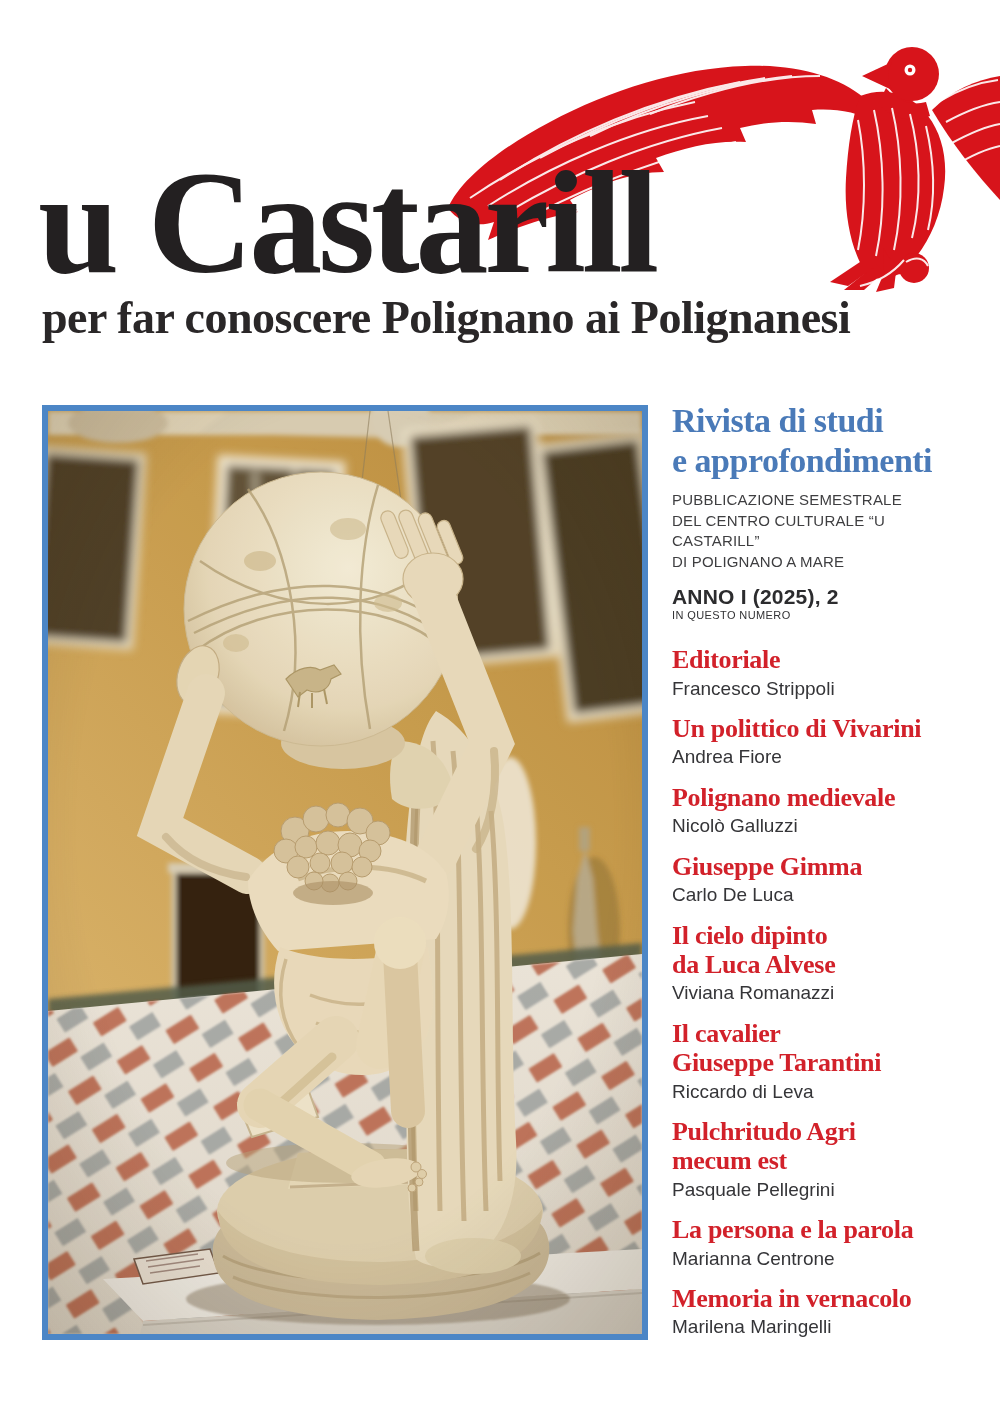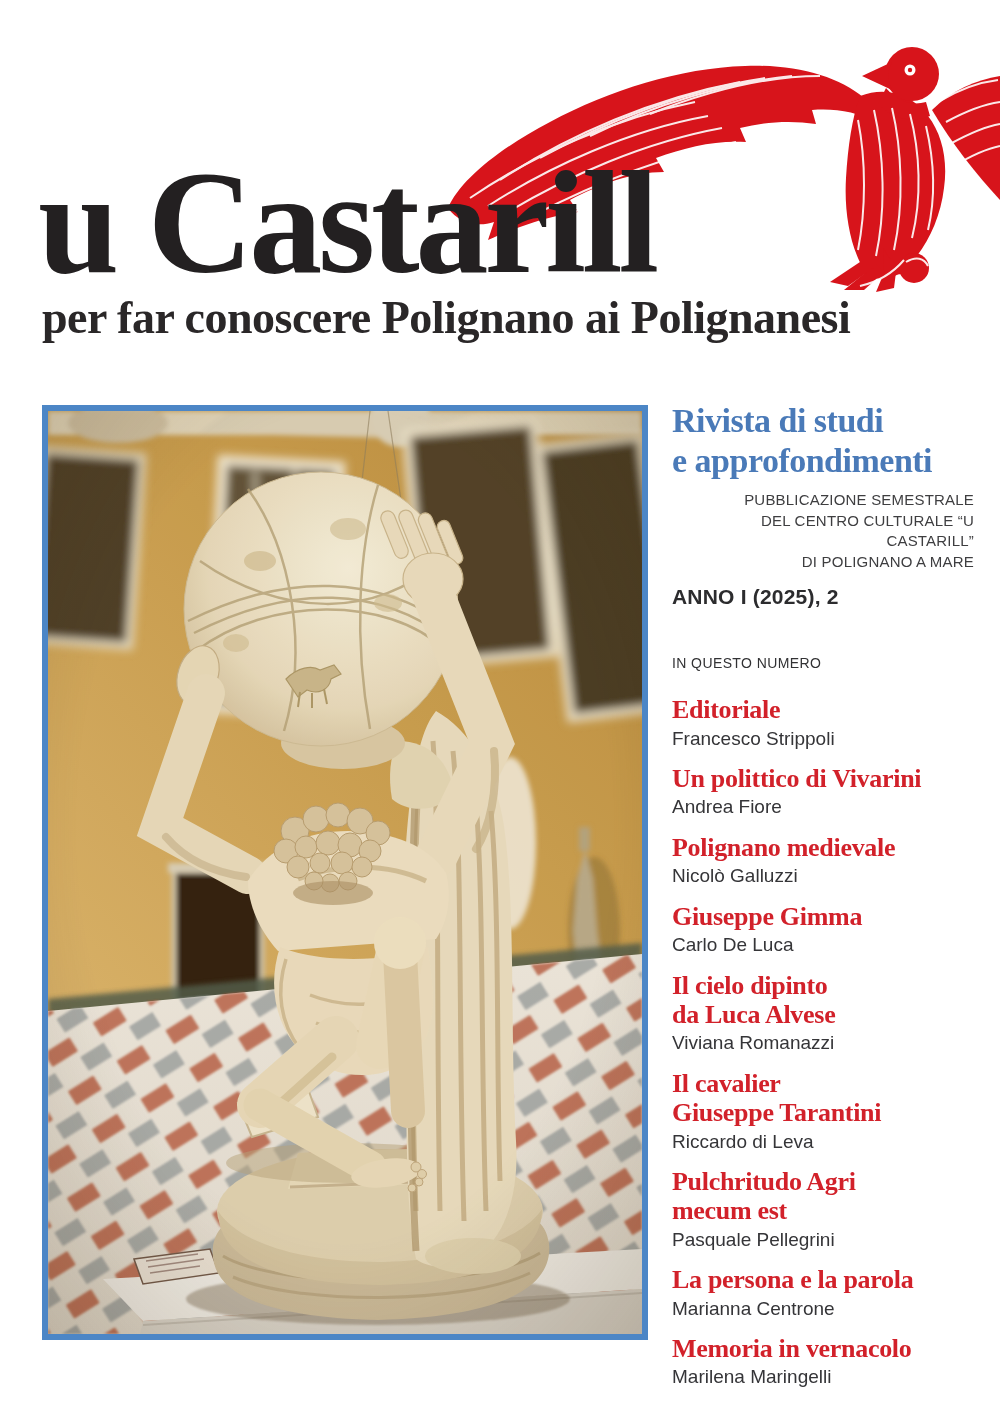--- a/index.html
+++ b/index.html
@@ -18,23 +18,23 @@
   
   .photo-frame{position:absolute;left:42px;top:405px;width:594px;height:923px;
     border:6px solid #4c86c6;background:#caa055;}
   .photo-frame svg{display:block;}
 
   
   .col{position:absolute;left:672px;top:401px;width:302px;}
   .journal-title{font-family:"Liberation Serif",serif;font-weight:700;font-size:34px;
     line-height:1.18;color:#4a7ab8;white-space:pre-line;letter-spacing:-0.5px;}
   .pub-info{margin-top:9px;font-size:15px;line-height:1.37;color:#3e3e40;
-    letter-spacing:0.2px;white-space:pre-line;text-align:right;}
+    letter-spacing:0.2px;white-space:pre-line;}
   .issue{margin-top:13px;font-size:21px;font-weight:700;color:#2c2c2e;letter-spacing:0.2px;}
-  .toc-heading{margin-top:46px;font-size:14px;color:#323234;letter-spacing:0.4px;}
+  .toc-heading{font-size:11px;color:#323234;letter-spacing:0.4px;}
   .articles{margin-top:24px;}
   .article{margin-top:15px;}
   .article-title{font-family:"Liberation Serif",serif;font-weight:700;font-size:26px;
     line-height:1.12;color:#d2212a;white-space:pre-line;letter-spacing:-0.3px;}
   .article-author{margin-top:3px;font-size:19px;line-height:1.15;color:#353538;}
 </style>
 </head>
 <body>
 
 <div class="page">

